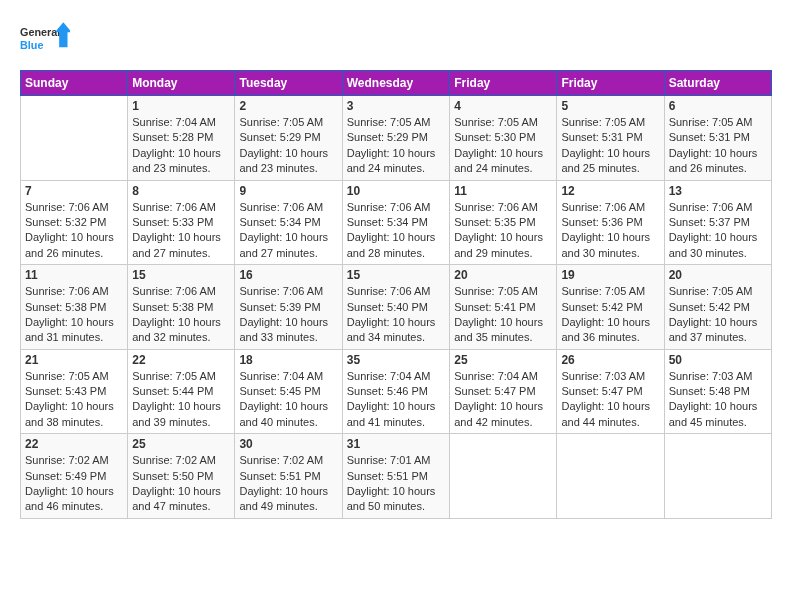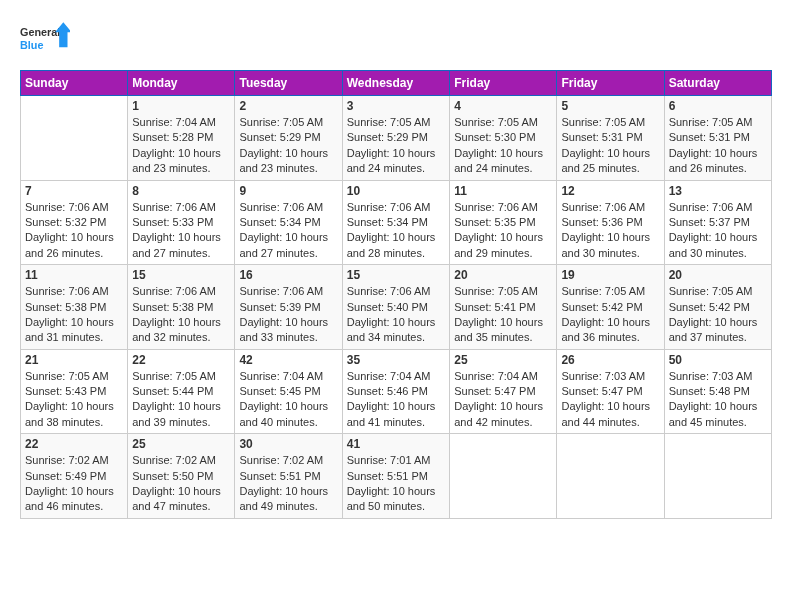--- a/index.html
+++ b/index.html
@@ -201,21 +201,21 @@
         <tr>
           <td>
             <span class="day-num">21</span>
             <div class="day-info">Sunrise: 7:05 AM<br>Sunset: 5:43 PM<br>Daylight: 10 hours<br>and 38 minutes.</div>
           </td>
           <td>
             <span class="day-num">22</span>
             <div class="day-info">Sunrise: 7:05 AM<br>Sunset: 5:44 PM<br>Daylight: 10 hours<br>and 39 minutes.</div>
           </td>
           <td>
-            <span class="day-num">42</span>
+            <span class="day-num">18</span>
             <div class="day-info">Sunrise: 7:04 AM<br>Sunset: 5:45 PM<br>Daylight: 10 hours<br>and 40 minutes.</div>
           </td>
           <td>
             <span class="day-num">35</span>
             <div class="day-info">Sunrise: 7:04 AM<br>Sunset: 5:46 PM<br>Daylight: 10 hours<br>and 41 minutes.</div>
           </td>
           <td>
             <span class="day-num">25</span>
             <div class="day-info">Sunrise: 7:04 AM<br>Sunset: 5:47 PM<br>Daylight: 10 hours<br>and 42 minutes.</div>
           </td>
@@ -235,21 +235,21 @@
           </td>
           <td>
             <span class="day-num">25</span>
             <div class="day-info">Sunrise: 7:02 AM<br>Sunset: 5:50 PM<br>Daylight: 10 hours<br>and 47 minutes.</div>
           </td>
           <td>
             <span class="day-num">30</span>
             <div class="day-info">Sunrise: 7:02 AM<br>Sunset: 5:51 PM<br>Daylight: 10 hours<br>and 49 minutes.</div>
           </td>
           <td>
-            <span class="day-num">41</span>
+            <span class="day-num">31</span>
             <div class="day-info">Sunrise: 7:01 AM<br>Sunset: 5:51 PM<br>Daylight: 10 hours<br>and 50 minutes.</div>
           </td>
           <td class="empty"></td>
           <td class="empty"></td>
           <td class="empty"></td>
         </tr>
       </tbody>
   </table>
 </div>
 

